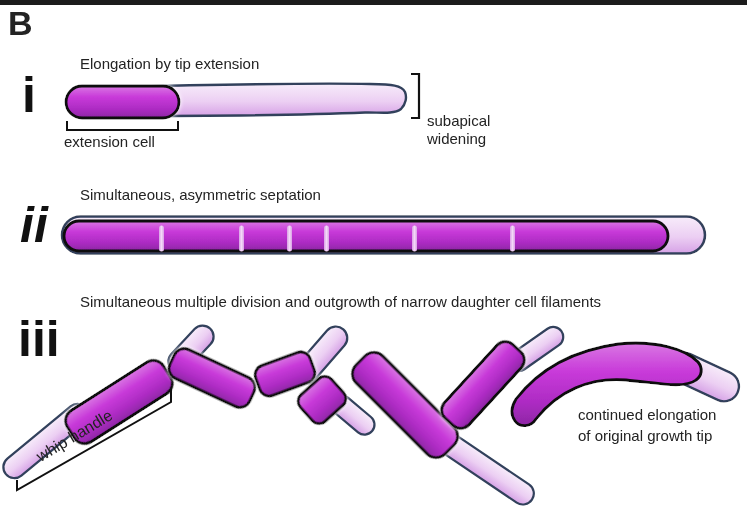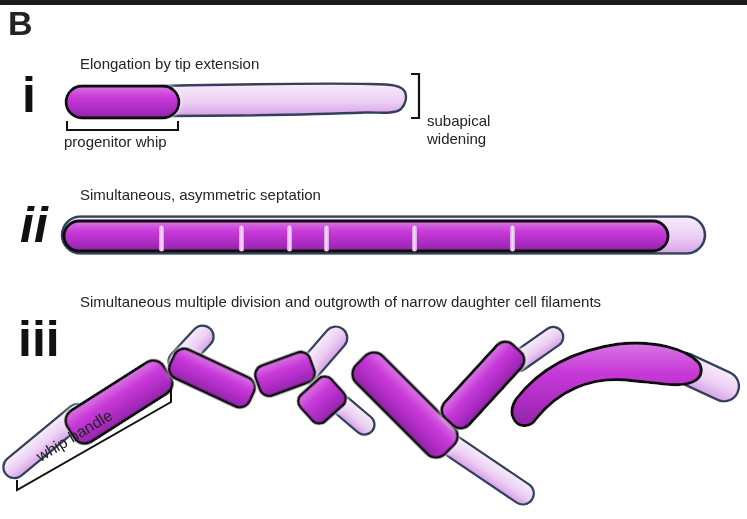--- a/index.html
+++ b/index.html
@@ -152,18 +152,20 @@
   <div class="txt" id="panel-label">B</div>
 
   <div class="txt numeral" id="numeral-i">i</div>
   <div class="txt numeral" id="numeral-ii">ii</div>
   <div class="txt numeral" id="numeral-iii">iii</div>
 
   <div class="txt section-title" id="title-i">Elongation by tip extension</div>
   <div class="txt section-title" id="title-iii">Simultaneous multiple division and outgrowth of narrow daughter cell filaments</div>
   <div class="txt section-title" id="title-ii">Simultaneous, asymmetric septation</div>
 
-  <div class="txt small-label" id="label-progenitor">progenitor whip</div>
+  <div class="txt small-label" id="label-progenitor">extension cell</div>
   <div class="txt small-label" id="label-subapical">subapical
 widening</div>
   <div class="txt" id="label-whip">whip handle</div>
+  <div class="txt small-label" id="label-continued">continued elongation
+of original growth tip</div>
 
 </div>
 
 </body></html>

